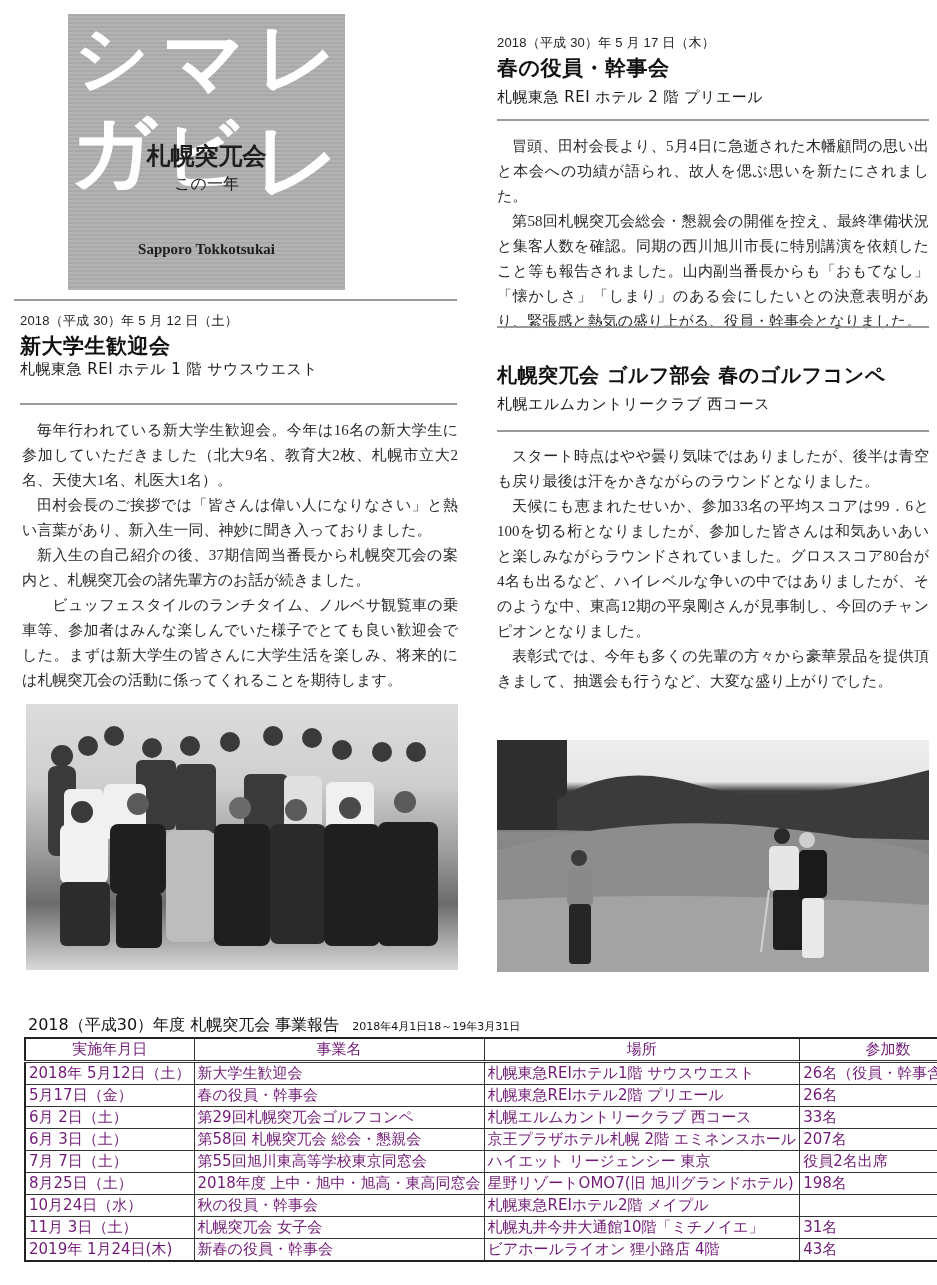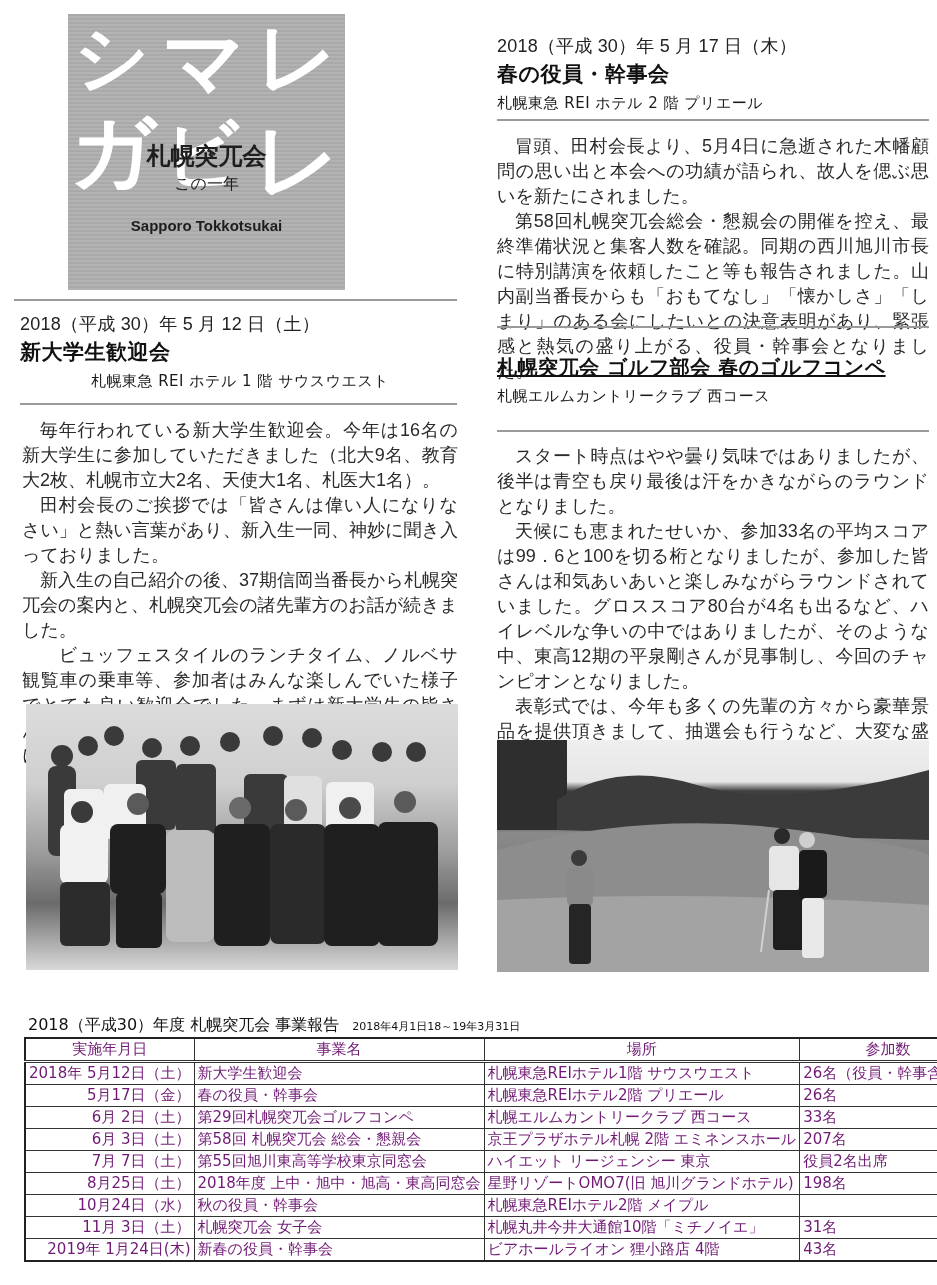--- a/index.html
+++ b/index.html
@@ -25,67 +25,67 @@
     font-family: Liberation Sans, sans-serif; color: #1e1e1e;
   }
   .logo .en-title {
     position: absolute; left: 0; width: 100%; text-align: center;
     font-family: "Liberation Sans", sans-serif; font-weight: bold; color: #1e1e1e;
     font-size: 15px; line-height: 19px;
   }
 
   .rule { height: 0; border-top: 2px solid #9a9a9a; }
 
-  .date { font-family: "Liberation Sans", sans-serif; font-size: 18px; color: #222; letter-spacing: 0.2px; }
+  .date { font-family: "Liberation Sans", sans-serif; font-size: 13px; color: #222; letter-spacing: 0.2px; }
   .event-title { font-family: "DejaVu Sans", sans-serif; font-weight: bold; font-size: 21px; color: #111; letter-spacing: 0.5px; }
   .venue { font-family: "DejaVu Sans", sans-serif; font-size: 15px; color: #1a1a1a; letter-spacing: 0.5px; }
 
   .body-text {
-    font-family: Liberation Sans, sans-serif; font-size: 18px; line-height: 25px; color: #2a2a2a;
+    font-family: Liberation Serif, serif; font-size: 15px; line-height: 25px; color: #2a2a2a;
     text-align: justify;
   }
   .body-text p { margin: 0; text-indent: 1em; }
 
   .photo { background: #8f8f8f; overflow: hidden; }
 
   
   .report-title { font-family: "DejaVu Sans", sans-serif; font-size: 16px; color: #111; white-space: nowrap; }
   .report-title .range { font-size: 11px; margin-left: 8px; }
   table.report {
     border-collapse: collapse; font-family: "DejaVu Sans", sans-serif; font-size: 15px; color: #701a75;
     border: 2px solid #222;
   }
   table.report th, table.report td {
     border: 1px solid #333; height: 21px; padding: 0 3px; white-space: nowrap; font-weight: normal;
   }
   table.report thead th { text-align: center; border-bottom: 3px double #333; }
-  table.report td.date-cell { text-align: right; }
+  table.report td.date-cell { text-align: left; }
 </style>
 </head>
 <body>
 
 <div class="abs logo">
   <span class="brush" style="left:6px; top:6px; font-size:74px;">シ</span>
   <span class="brush" style="left:94px; top:8px; font-size:82px;">マ</span>
   <span class="brush" style="left:188px; top:4px; font-size:80px;">レ</span>
   <span class="brush" style="left:2px; top:96px; font-size:84px;">ガ</span>
   <span class="brush" style="left:96px; top:102px; font-size:74px;">ビ</span>
   <span class="brush" style="left:186px; top:104px; font-size:84px;">レ</span>
   <div class="jp-title" style="top:126px; font-size:24px; font-weight:bold;">札幌突兀会</div>
   <div class="jp-title" style="top:160px; font-size:16px;">この一年</div>
-  <div class="en-title" style="top:202px;">Sapporo Tokkotsukai</div>
+  <div class="en-title" style="top:226px;font-family:Liberation Serif, serif;">Sapporo Tokkotsukai</div>
   <div class="en-title" style="top:245px;margin-top:36px;">This Year</div>
 </div>
 
 <div class="abs rule" style="left:14px; top:299px; width:443px;"></div>
 
 <div class="abs" style="left:20px; top:312px; width:440px;">
   <div class="date">2018（平成 30）年 5 月 12 日（土）</div>
   <div class="event-title" style="margin-top:2px;">新大学生歓迎会</div>
-  <div class="venue" style="margin-top:6px;text-align:center;">札幌東急 REI ホテル 1 階  サウスウエスト</div>
+  <div class="venue" style="">札幌東急 REI ホテル 1 階  サウスウエスト</div>
 </div>
 <div class="abs rule" style="left:20px; top:403px; width:437px;"></div>
 <div class="abs body-text" style="left:22px; top:418px; width:436px;">
   <p>毎年行われている新大学生歓迎会。今年は16名の新大学生に参加していただきました（北大9名、教育大2枚、札幌市立大2名、天使大1名、札医大1名）。</p>
   <p>田村会長のご挨拶では「皆さんは偉い人になりなさい」と熱い言葉があり、新入生一同、神妙に聞き入っておりました。</p>
   <p>新入生の自己紹介の後、37期信岡当番長から札幌突兀会の案内と、札幌突兀会の諸先輩方のお話が続きました。</p>
   <p>　ビュッフェスタイルのランチタイム、ノルベサ観覧車の乗車等、参加者はみんな楽しんでいた様子でとても良い歓迎会でした。まずは新大学生の皆さんに大学生活を楽しみ、将来的には札幌突兀会の活動に係ってくれることを期待します。</p>
 </div>
 
 <div class="abs photo" style="left:26px; top:704px; width:432px; height:266px; background:linear-gradient(180deg,#dcdcdc 0%,#cfcfcf 30%,#9e9e9e 55%,#6b6b6b 75%,#d9d9d9 100%);">
@@ -140,21 +140,21 @@
   <div class="venue" style="margin-top:6px;">札幌東急 REI ホテル 2 階  プリエール</div>
 </div>
 <div class="abs rule" style="left:497px; top:119px; width:432px;"></div>
 <div class="abs body-text" style="left:497px; top:134px; width:432px;">
   <p>冒頭、田村会長より、5月4日に急逝された木幡顧問の思い出と本会への功績が語られ、故人を偲ぶ思いを新たにされました。</p>
   <p>第58回札幌突兀会総会・懇親会の開催を控え、最終準備状況と集客人数を確認。同期の西川旭川市長に特別講演を依頼したこと等も報告されました。山内副当番長からも「おもてなし」「懐かしさ」「しまり」のある会にしたいとの決意表明があり、緊張感と熱気の盛り上がる、役員・幹事会となりました。</p>
 </div>
 <div class="abs rule" style="left:497px; top:326px; width:432px;"></div>
 
 <div class="abs" style="left:497px; top:342px; width:432px;">
-  <div class="event-title" style="margin-top:12px; font-size:20px;text-decoration:underline;">札幌突兀会  ゴルフ部会  春のゴルフコンペ</div>
+  <div class="event-title" style="margin-top:20px; font-size:20px;">札幌突兀会  ゴルフ部会  春のゴルフコンペ</div>
   <div class="venue" style="margin-top:6px;">札幌エルムカントリークラブ  西コース</div>
 </div>
 <div class="abs rule" style="left:497px; top:430px; width:432px;"></div>
 <div class="abs body-text" style="left:497px; top:444px; width:432px;">
   <p>スタート時点はやや曇り気味ではありましたが、後半は青空も戻り最後は汗をかきながらのラウンドとなりました。</p>
   <p>天候にも恵まれたせいか、参加33名の平均スコアは99．6と100を切る桁となりましたが、参加した皆さんは和気あいあいと楽しみながらラウンドされていました。グロススコア80台が4名も出るなど、ハイレベルな争いの中ではありましたが、そのような中、東高12期の平泉剛さんが見事制し、今回のチャンピオンとなりました。</p>
   <p>表彰式では、今年も多くの先輩の方々から豪華景品を提供頂きまして、抽選会も行うなど、大変な盛り上がりでした。</p>
 </div>
 
 <div class="abs photo" style="left:497px; top:740px; width:432px; height:232px; background:linear-gradient(180deg,#efefef 0%,#e6e6e6 18%,#3f3f3f 22%,#4a4a4a 35%,#8a8a8a 40%,#7a7a7a 62%,#a2a2a2 70%,#9a9a9a 100%);">

